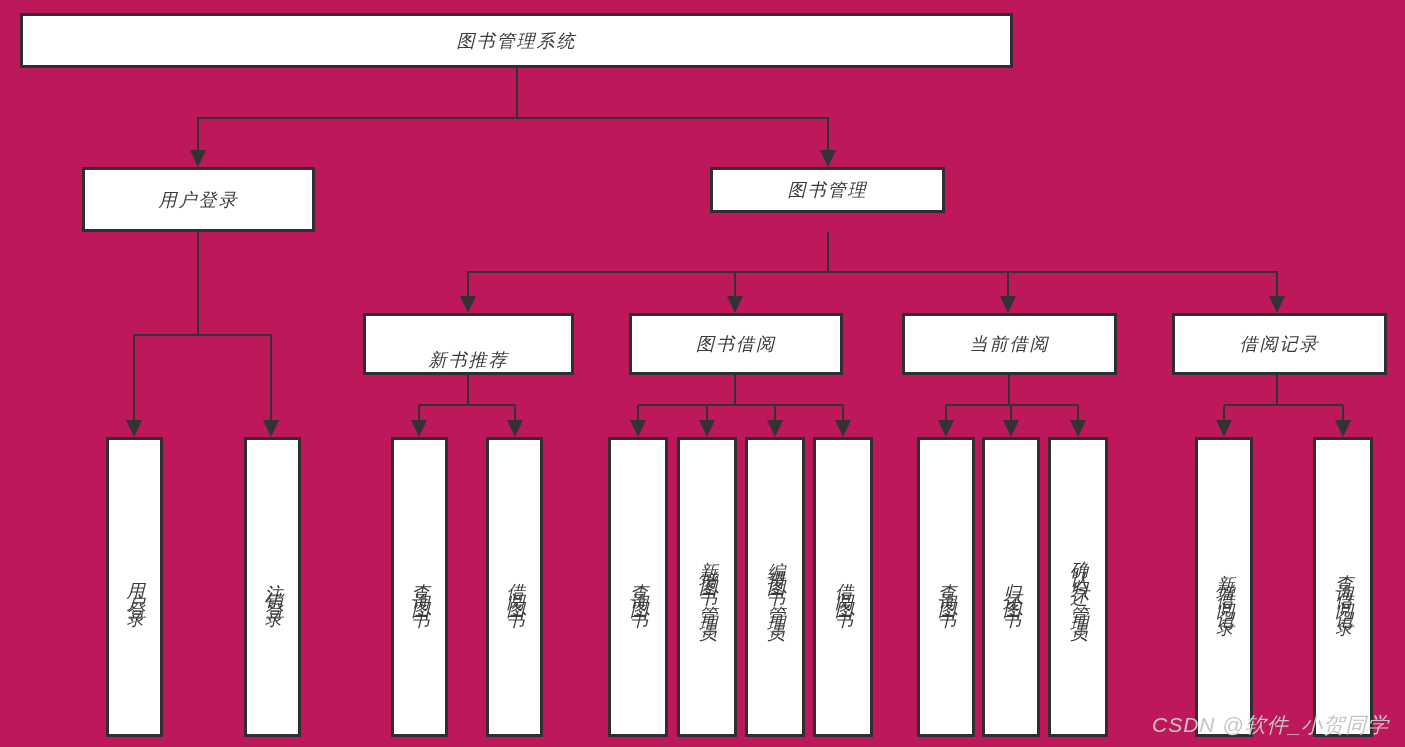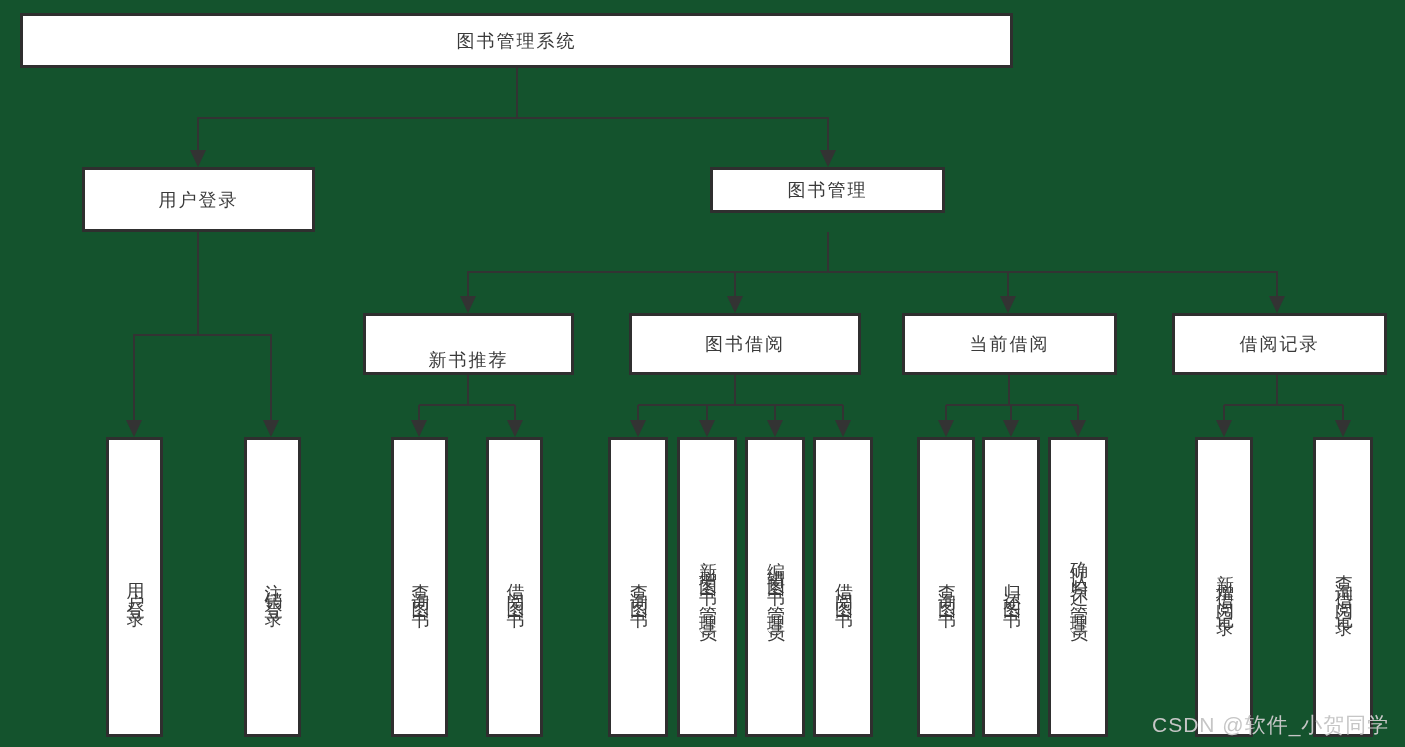--- a/index.html
+++ b/index.html
@@ -5,22 +5,23 @@
   html, body {
     margin: 0;
     padding: 0;
     background: #ffffff;
     font-family: "Liberation Sans", "DejaVu Sans", sans-serif;
   }
   #stage {
     position: relative;
     width: 1405px;
     height: 747px;
-    background: #14532d;
+    background: #be185d;
     overflow: hidden;
+    font-style: italic;
   }
   .box {
     position: absolute;
     box-sizing: border-box;
     border: 3px solid #2f2f2f;
     background: #ffffff;
     display: flex;
     align-items: center;
     justify-content: center;
     color: #3a3a3a;
@@ -134,21 +135,21 @@
   <div class="box" style="left:82px; top:167px; width:233px; height:65px;">
     <span>用户登录</span>
   </div>
   <div class="box" style="left:710px; top:167px; width:235px; height:46px;">
     <span>图书管理</span>
   </div>
 
   <div class="box" style="left:363px; top:313px; width:211px; height:62px;align-items:flex-end;">
     <span>新书推荐</span>
   </div>
-  <div class="box" style="left:629px; top:313px; width:232px; height:62px;">
+  <div class="box" style="left:629px; top:313px; width:214px; height:62px;">
     <span>图书借阅</span>
   </div>
   <div class="box" style="left:902px; top:313px; width:215px; height:62px;justify-content:center;">
     <span>当前借阅</span>
   </div>
   <div class="box" style="left:1172px; top:313px; width:215px; height:62px;">
     <span>借阅记录</span>
   </div>
 
   <div class="vbox" style="left:106px; width:57px;">

